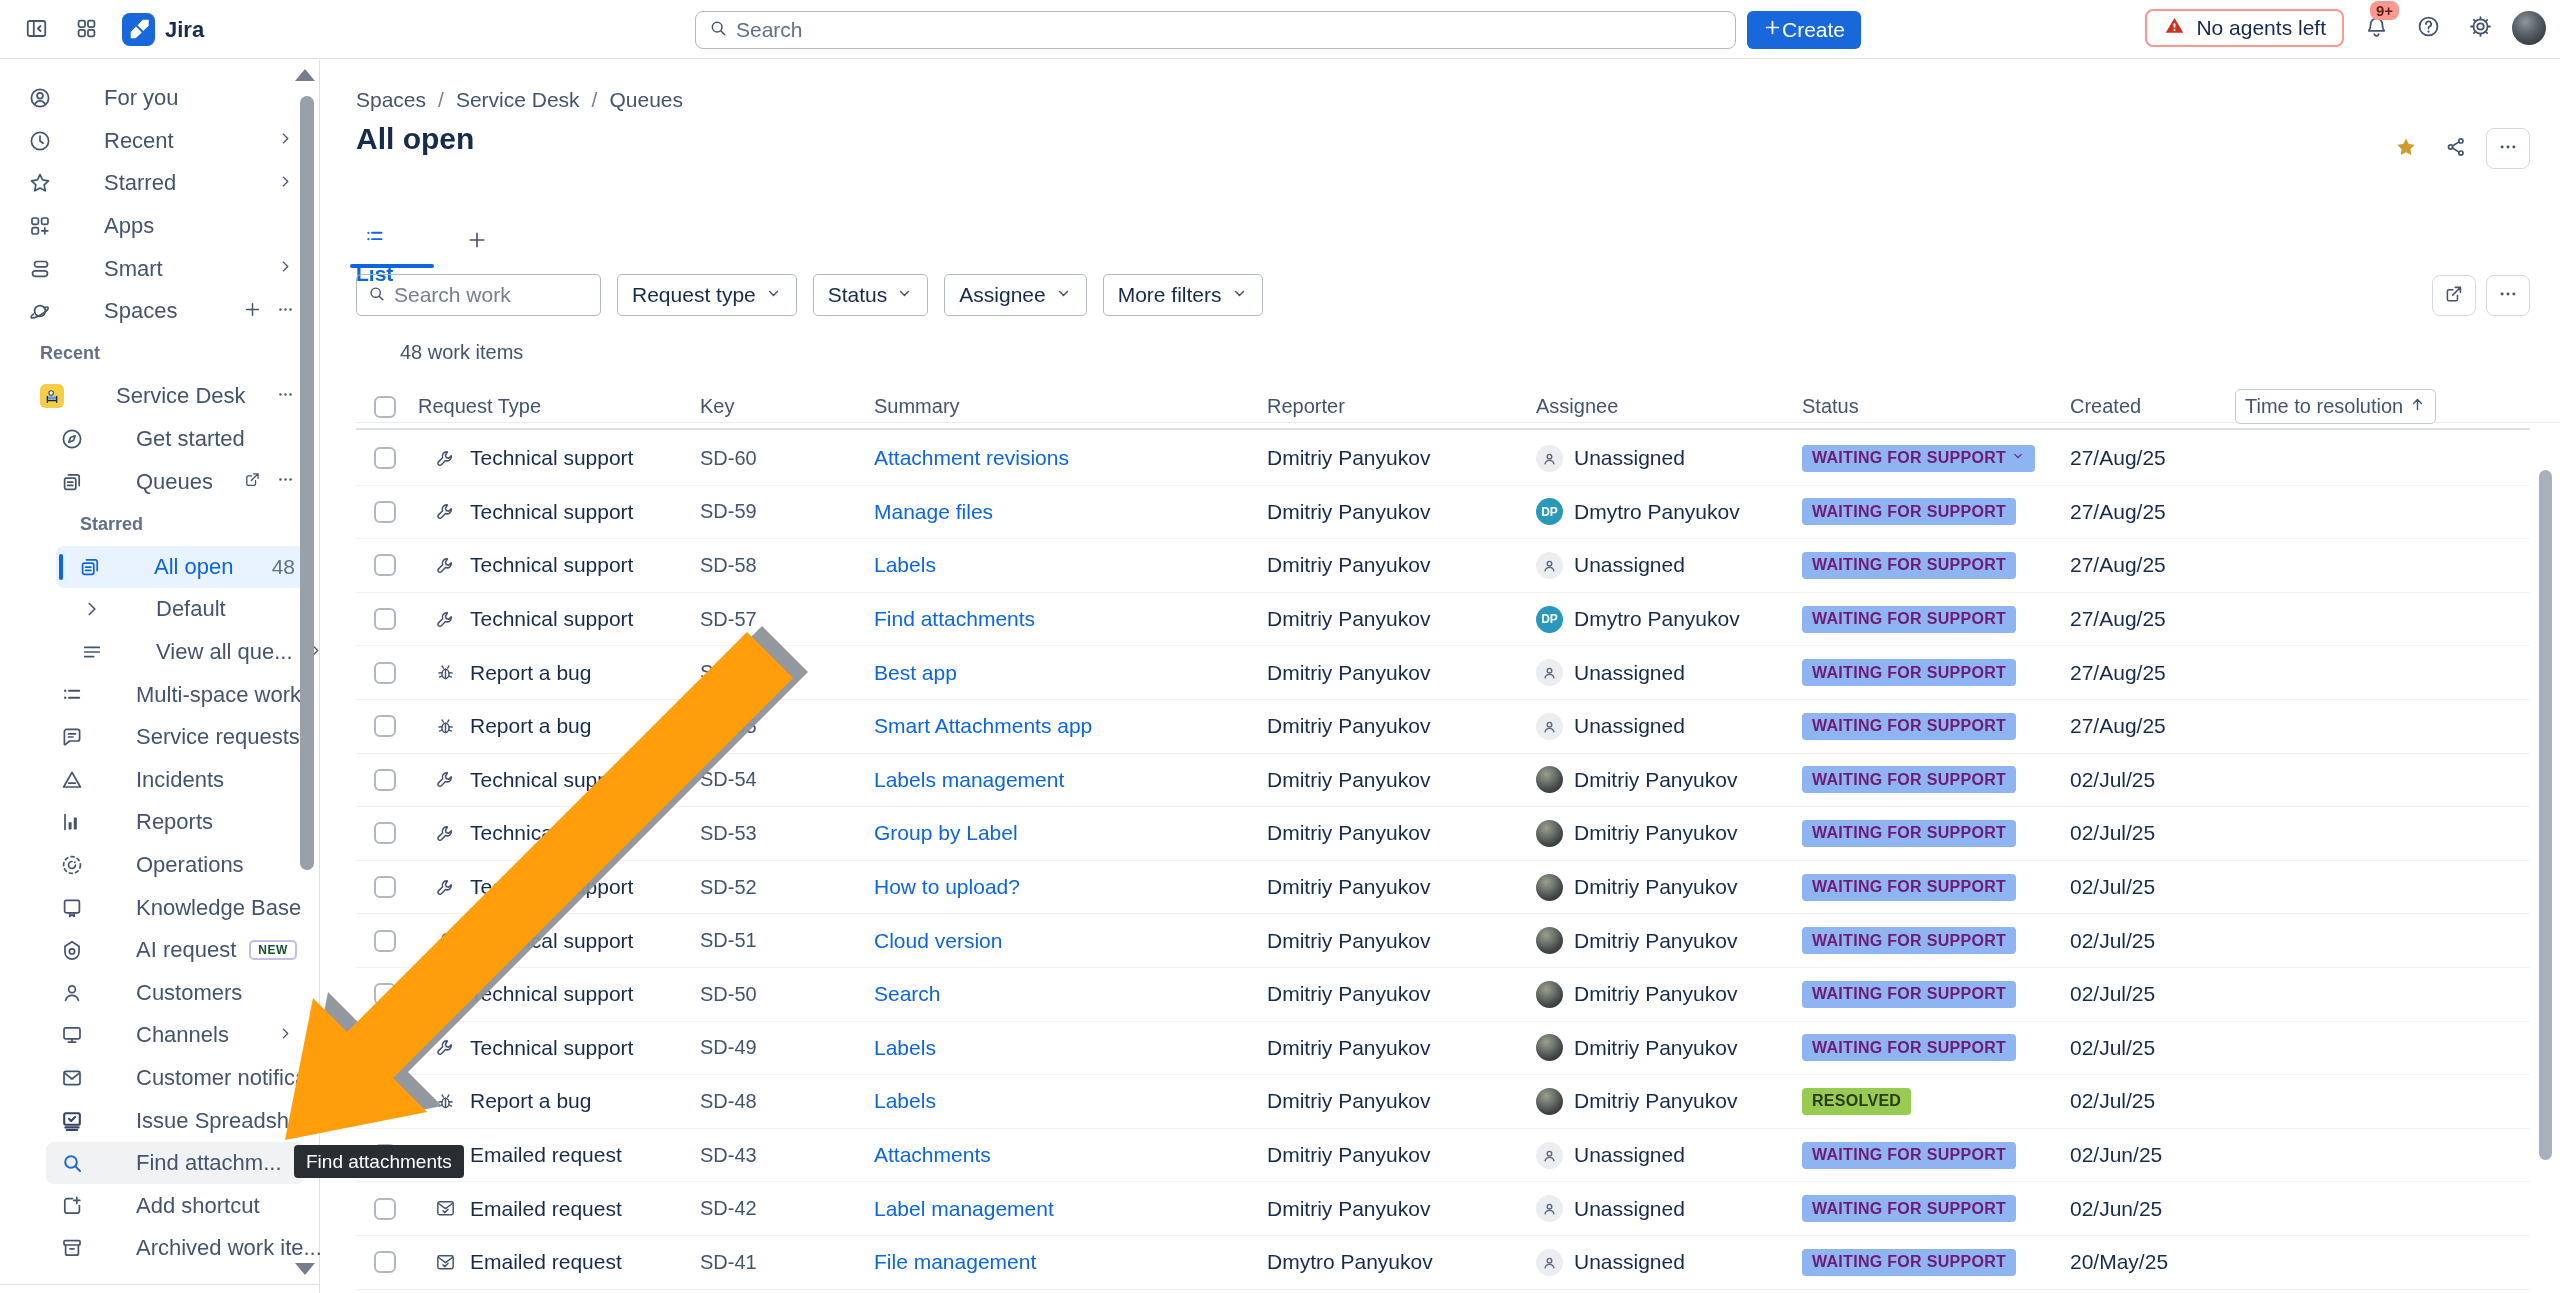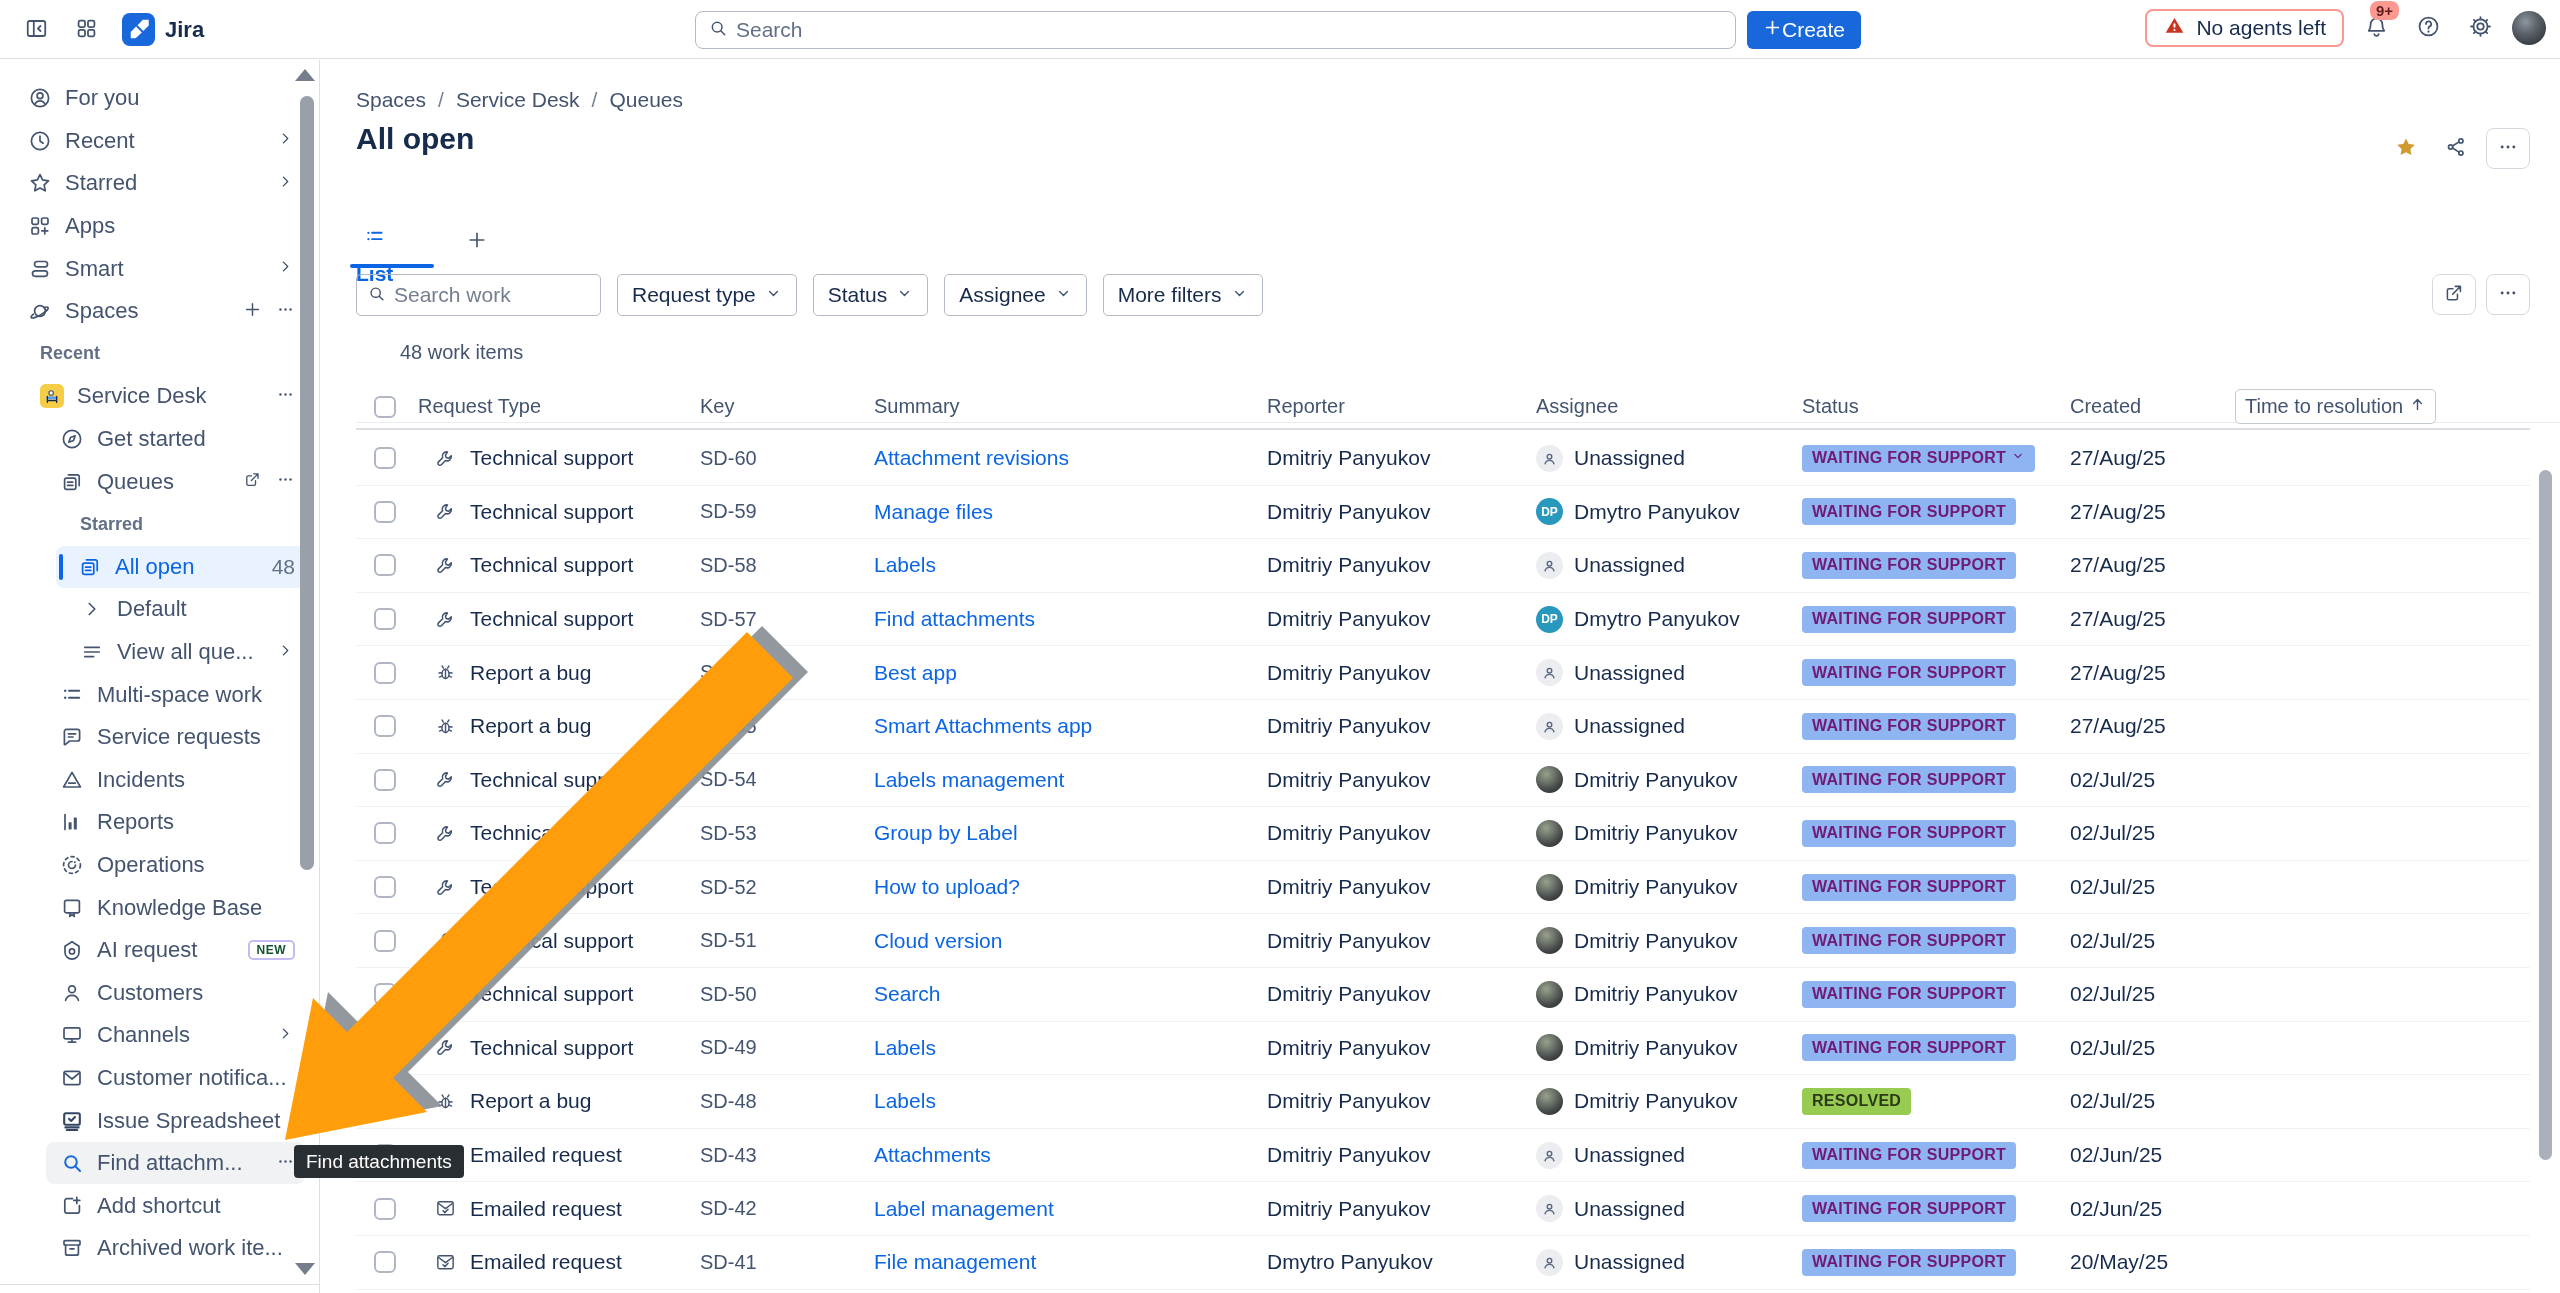--- a/index.html
+++ b/index.html
@@ -27,21 +27,21 @@
   .bell-wrap { position:relative; }
   .nbadge { position:absolute; top:-7px; left:14px; background:#FD9891; color:#5D1F1A; font-size:15px; font-weight:700; border-radius:8px; padding:1px 6px; line-height:17px; }
   .avatar-top { width:34px; height:34px; border-radius:50%; background:radial-gradient(circle at 40% 32%, #8e969e 0%, #5a6168 40%, #23272b 100%); border:none; cursor:pointer; }
 
   
   .sidebar { position:absolute; top:60px; left:0; width:320px; bottom:0; background:#fff; border-right:1px solid #DCDFE4; z-index:4; }
   .side-list { padding-top:17px; }
   .side-item { position:relative; height:42.6px; display:flex; align-items:center; gap:13px; color:#44546F; cursor:pointer; margin:0 14px 0 0; }
   .side-item .icn { width:24px; height:24px; flex:none; display:flex; align-items:center; justify-content:center; color:#44546F; }
   .side-item .icn svg { width:24px; height:24px; }
-  .side-item .lbl { font-size:22px; color:#44546F; white-space:nowrap; }
+  .side-item .lbl { font-size:22px; color:#44546F; white-space:nowrap;margin-left:39px; }
   .side-item .right { margin-left:auto; display:flex; align-items:center; gap:14px; padding-right:10px; }
   .side-item .right svg { width:19px; height:19px; color:#44546F; }
   .side-item .count { font-size:21px; color:#626F86; }
   .ind0 { padding-left:28px; }
   .ind1 { padding-left:40px; }
   .ind2 { padding-left:60px; }
   .ind3 { padding-left:80px; }
   .side-section { height:42.6px; display:flex; align-items:center; font-size:18px; font-weight:700; color:#626F86; }
   .side-item.selected { background:#E9F2FF; border-radius:8px; margin-left:56px; padding-left:22px; }
   .side-item.selected .lbl, .side-item.selected .icn { color:#0C66E4; }
@@ -68,21 +68,21 @@
   .boxed-btn svg { width:22px; height:22px; }
 
   .tabs-row { position:absolute; left:35px; right:0; top:160px; height:44px; }
   .tabs-border { position:absolute; left:0; right:0; top:202px; height:1px; background:#EBECF0; }
   .tab { position:absolute; left:0; top:6px; display:flex; align-items:center; gap:9px; color:#0C66E4; font-size:21px; font-weight:600; cursor:pointer; padding-bottom:12px;flex-direction:column; }
   .tab svg { width:22px; height:22px; }
   .tab-underline { position:absolute; left:-6px; top:38px; width:84px; height:4px; background:#0C66E4; border-radius:2px; }
   .tab-add { position:absolute; left:104px; top:4px; width:34px; height:34px; border:none; background:transparent; color:#44546F; cursor:pointer; }
   .tab-add svg { width:22px; height:22px; }
 
-  .filters-row { position:absolute; left:35px; right:30px; top:214px; height:42px; display:flex; gap:16px; }
+  .filters-row { position:absolute; left:35px; right:30px; top:214px; height:42px; display:flex; align-items:center; gap:16px; }
   .search-work { width:245px; height:42px; border:1px solid #B3B9C4; border-radius:5px; display:flex; align-items:center; gap:8px; padding:0 10px; }
   .search-work svg { width:19px; height:19px; color:#44546F; flex:none; }
   .search-work input { border:none; outline:none; width:100%; font-size:21px; font-family:inherit; color:#172B4D; }
   .search-work input::placeholder { color:#737F8F; }
   .drop-btn { height:42px; padding:0 14px; border:1px solid #B3B9C4; border-radius:5px; background:#fff; font-size:21px; color:#172B4D; display:flex; align-items:center; gap:9px; cursor:pointer; font-family:inherit; }
   .drop-btn svg { width:17px; height:17px; color:#44546F; }
   .filters-right { margin-left:auto; display:flex; gap:10px; }
 
   .count-line { position:absolute; left:35px; top:281px; font-size:20px; color:#44546F;margin-left:44px; }
 

